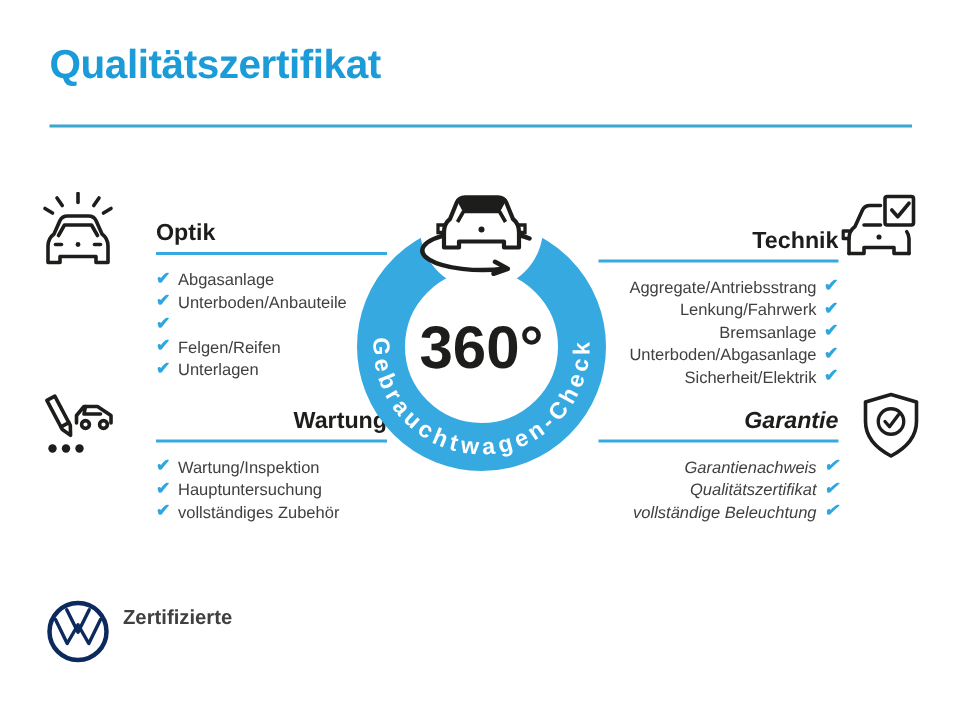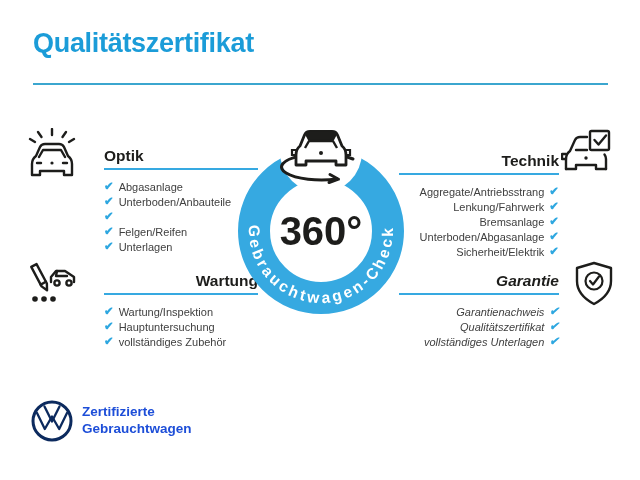--- a/index.html
+++ b/index.html
@@ -21,21 +21,21 @@
   .chk{color:#2ea7e0;font-size:11.5px;font-weight:bold;line-height:1;}
 
   .icon-box{position:absolute;}
   svg{display:block;}
   .stroke{fill:none;stroke:#1d1d1b;stroke-width:2.4;stroke-linecap:round;stroke-linejoin:round;}
 
   .badge{position:absolute;left:191px;top:101px;width:260px;height:260px;}
 
   .footer-logo{position:absolute;left:30px;top:399px;}
   .footer-text{position:absolute;left:82px;top:403px;font-size:13.5px;font-weight:bold;
-               color:#1d4ed8;line-height:17px;}
+               color:#404040;line-height:17px;}
 </style>
 </head>
 <body>
 
 <div class="canvas">
 
   <div class="page-title">Qualitätszertifikat</div>
   <div class="title-rule"></div>
 
   <div class="icon-box" style="left:26px;top:128px;">
@@ -178,21 +178,21 @@
     <ul class="checklist">
       <li>
           <span>Garantienachweis</span>
           <span class="chk">✔</span>
         </li>
       <li>
           <span>Qualitätszertifikat</span>
           <span class="chk">✔</span>
         </li>
       <li>
-          <span>vollständiges Unterlagen</span>
+          <span>vollständige Beleuchtung</span>
           <span class="chk">✔</span>
         </li>
     </ul>
   </div>
 
   <div class="badge">
     <svg width="260" height="260" viewBox="0 0 260 260">
       <circle cx="130" cy="130" r="67" fill="none" stroke="#36a9e1" stroke-width="32"></circle>
       <circle cx="130" cy="51" r="41" fill="#ffffff"></circle>
 
@@ -221,16 +221,15 @@
         <circle cx="22" cy="22" r="19" stroke-width="3"></circle>
         <g stroke-width="2.3" stroke-linejoin="round" stroke-linecap="round">
           <path d="M14.5 7.5 L22 22.5 L29.5 7.5"></path>
           <path d="M7 14 L14.8 30 L22 17.5 L29.2 30 L37 14"></path>
         </g>
       </g>
     </svg>
   </div>
   <div class="footer-text">
     <div>Zertifizierte</div>
-    <div>Gebrauchtwagen</div>
   </div>
 
 </div>
 
 </body></html>

